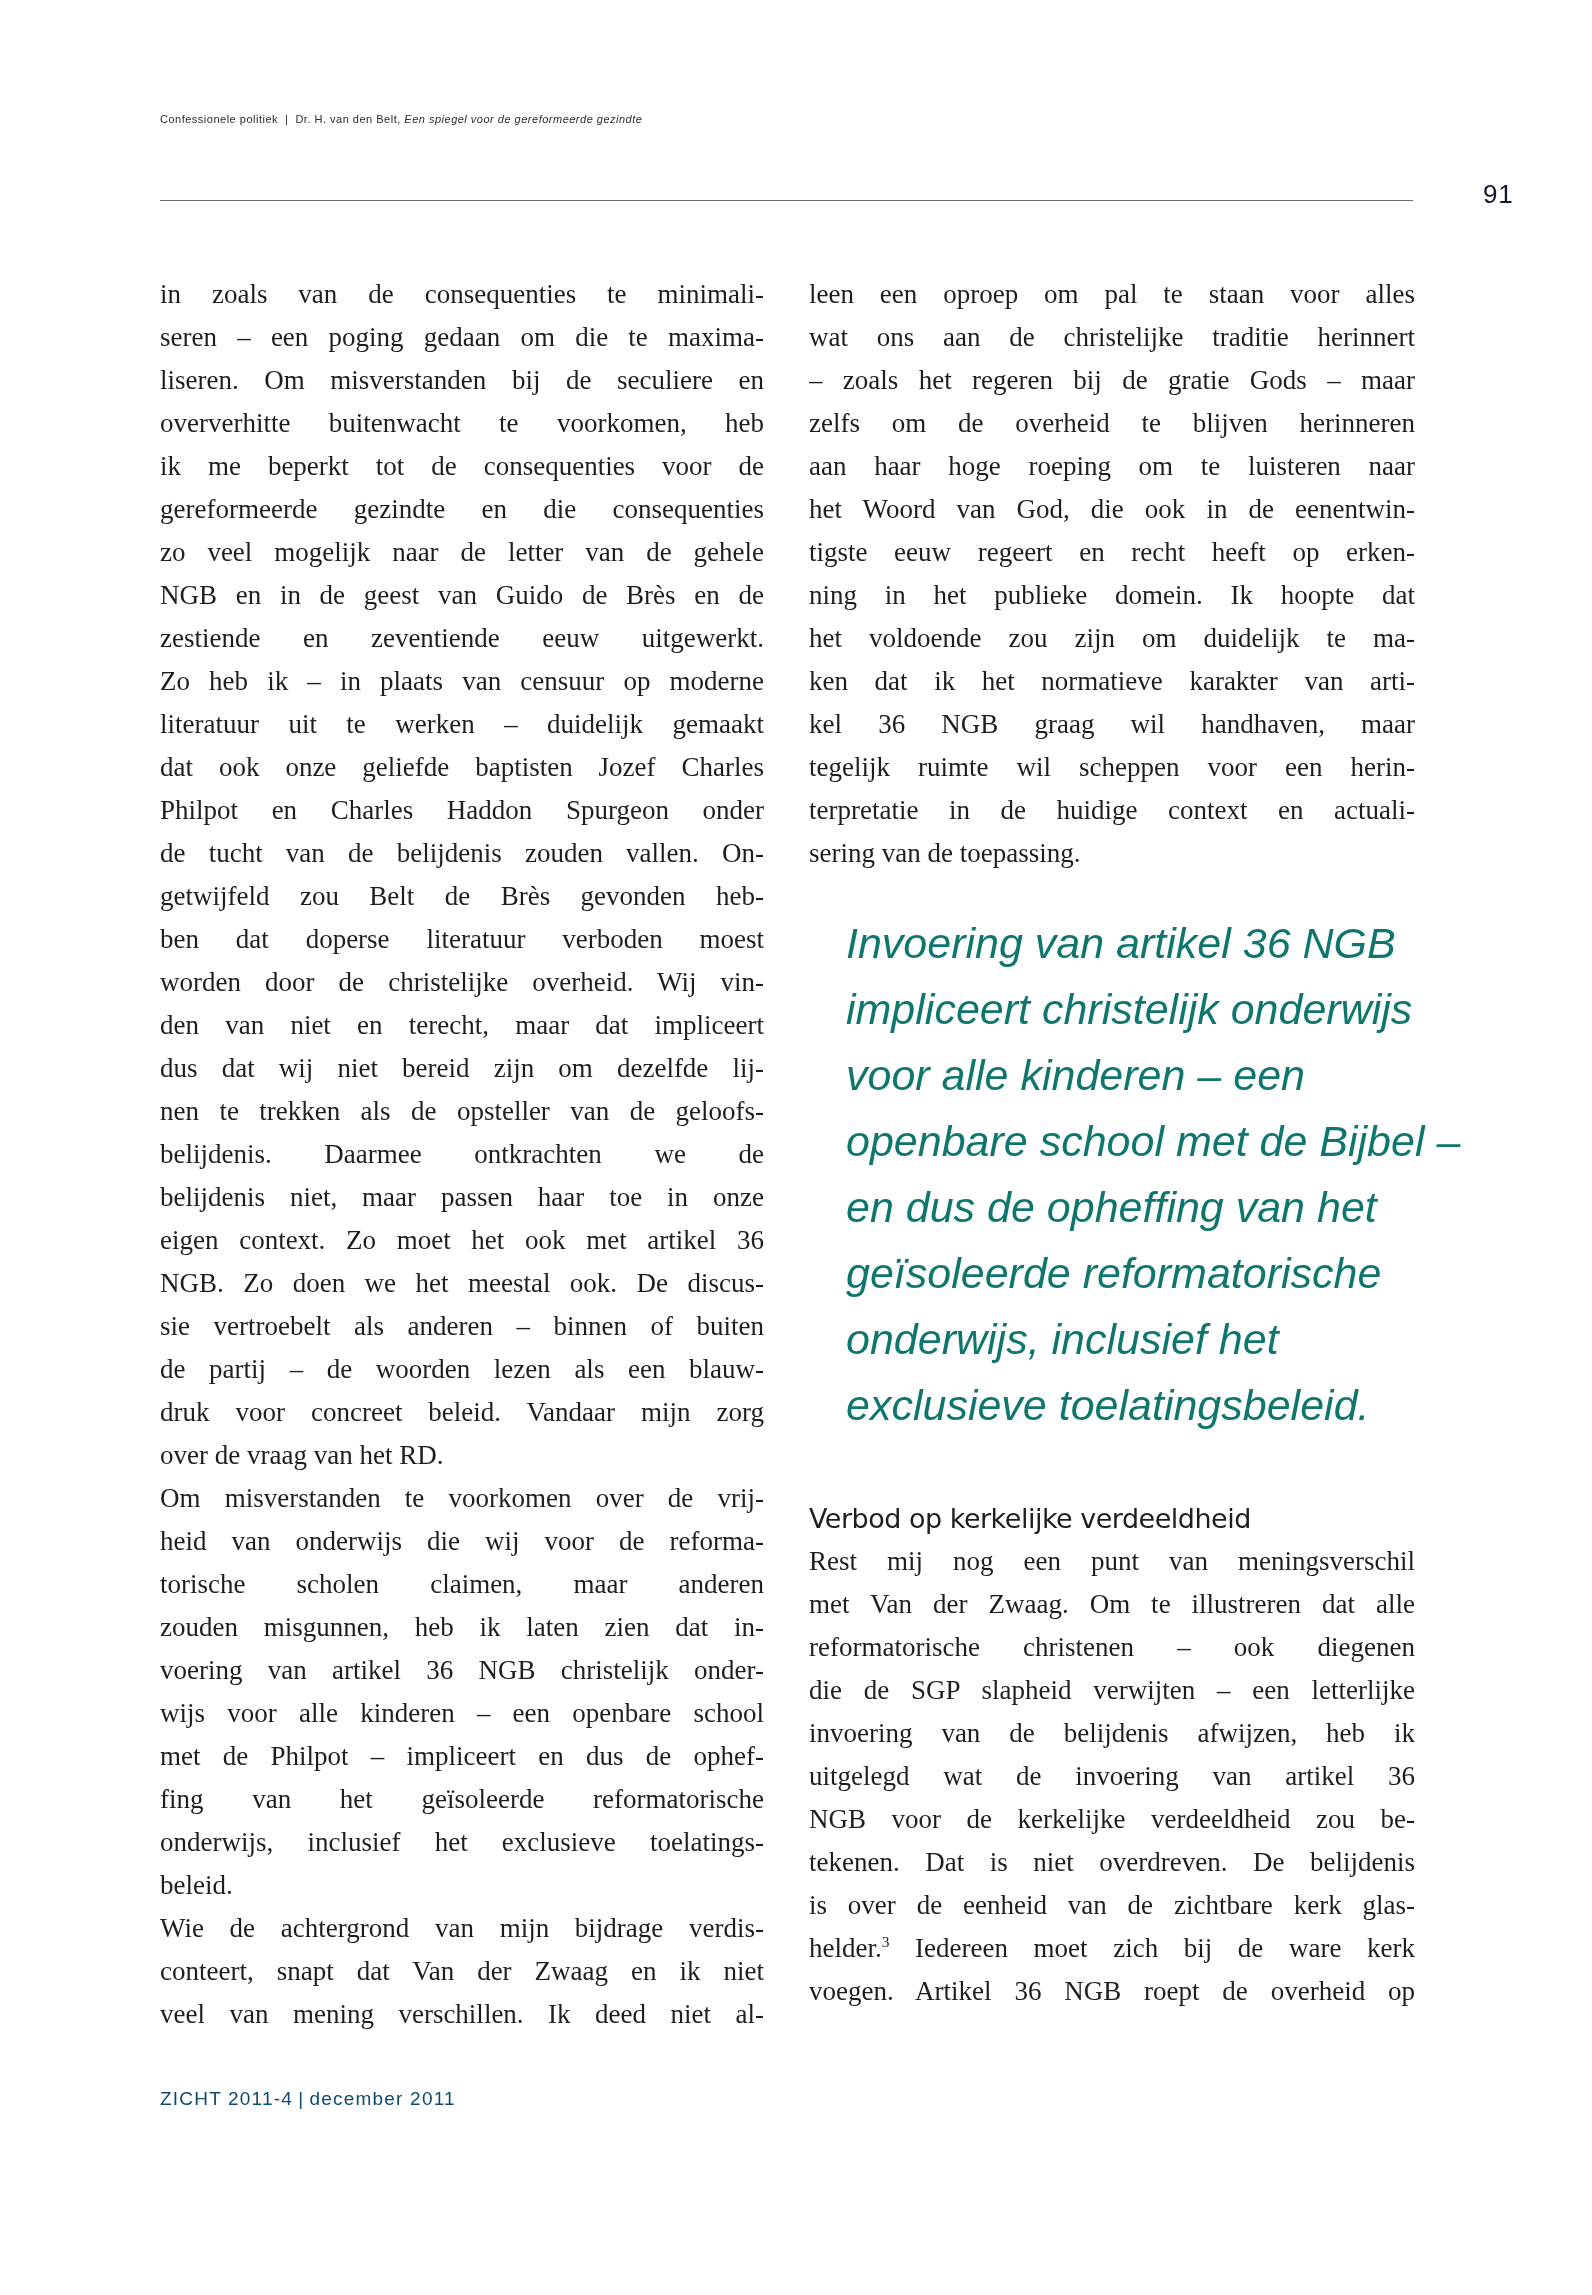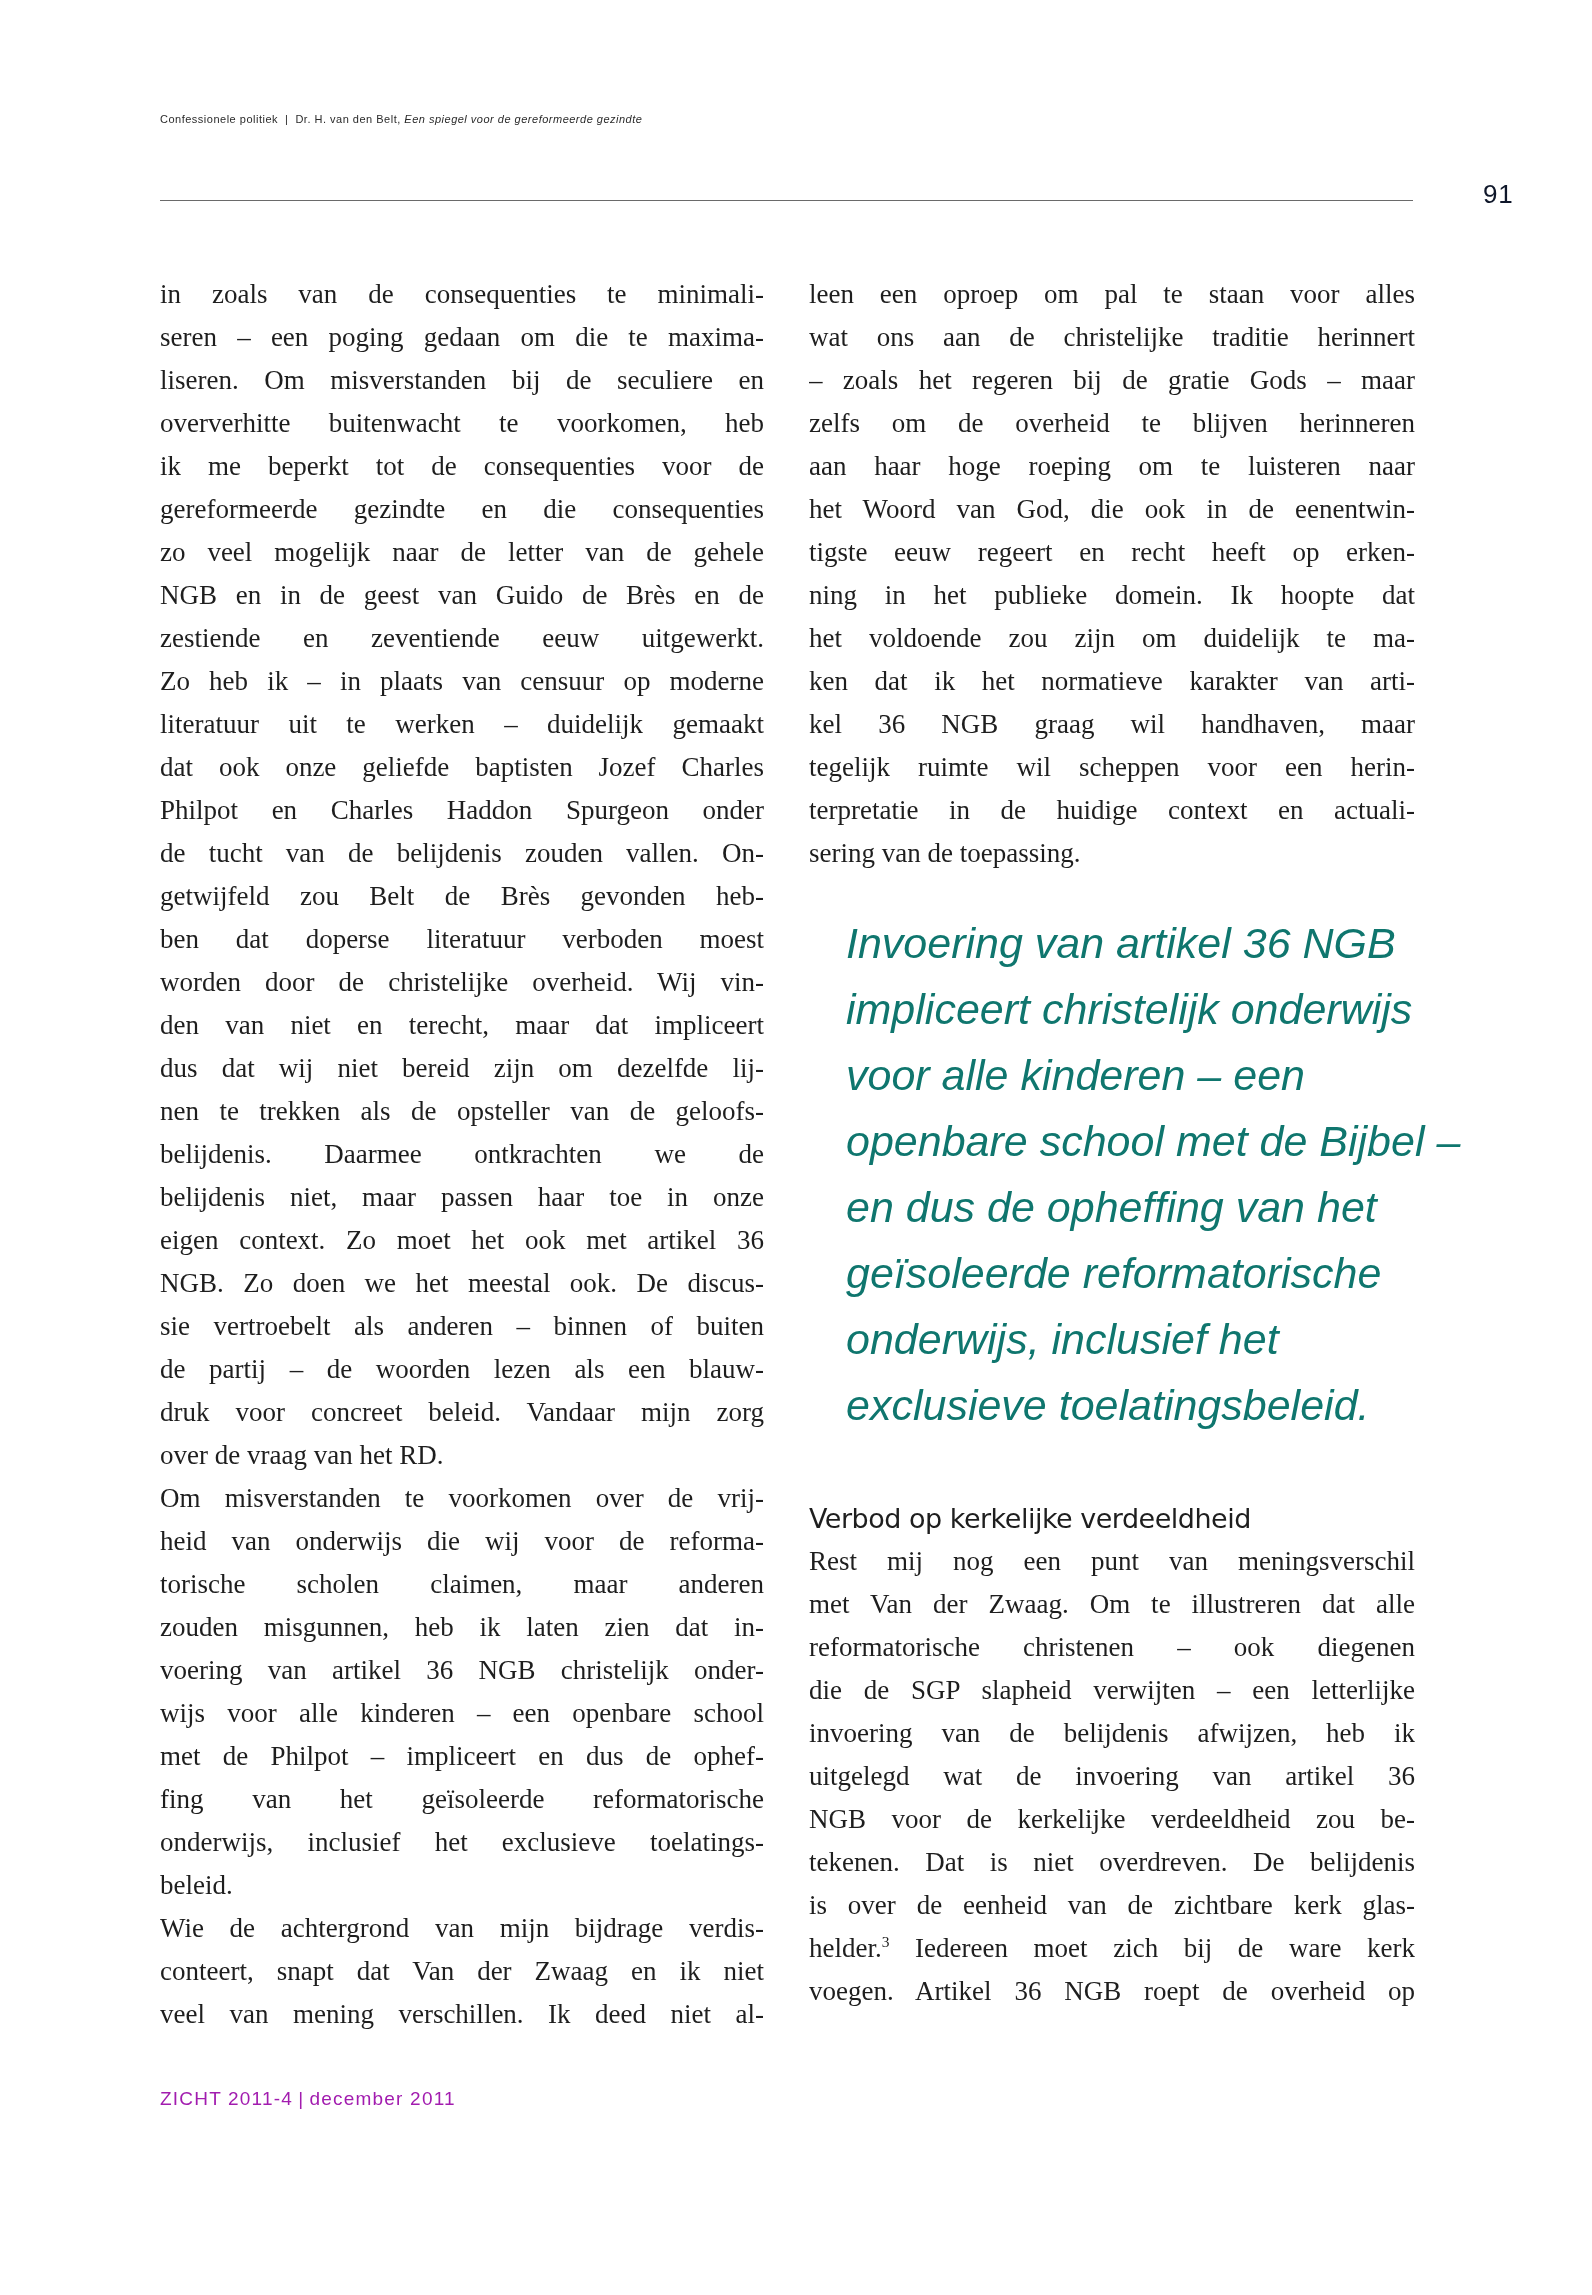--- a/index.html
+++ b/index.html
@@ -92,21 +92,21 @@
     line-height: 0;
     vertical-align: 10.4px;
   }
   .footer {
     position: absolute;
     left: 160px;
     top: 2088px;
     font-family: "Liberation Sans", sans-serif;
     font-size: 19px;
     letter-spacing: 1.2px;
-    color: #a21caf;
+    color: #0c4a6e;
     white-space: nowrap;
   }
   .footer .sep { padding: 0 5.2px; }
 </style>
 </head>
 <body>
 
 <div class="running-head">
   <span>Confessionele politiek</span><span class="sep">|</span><span>Dr. H. van den Belt,</span>
   <span class="title-italic">Een spiegel voor de gereformeerde gezindte</span>

